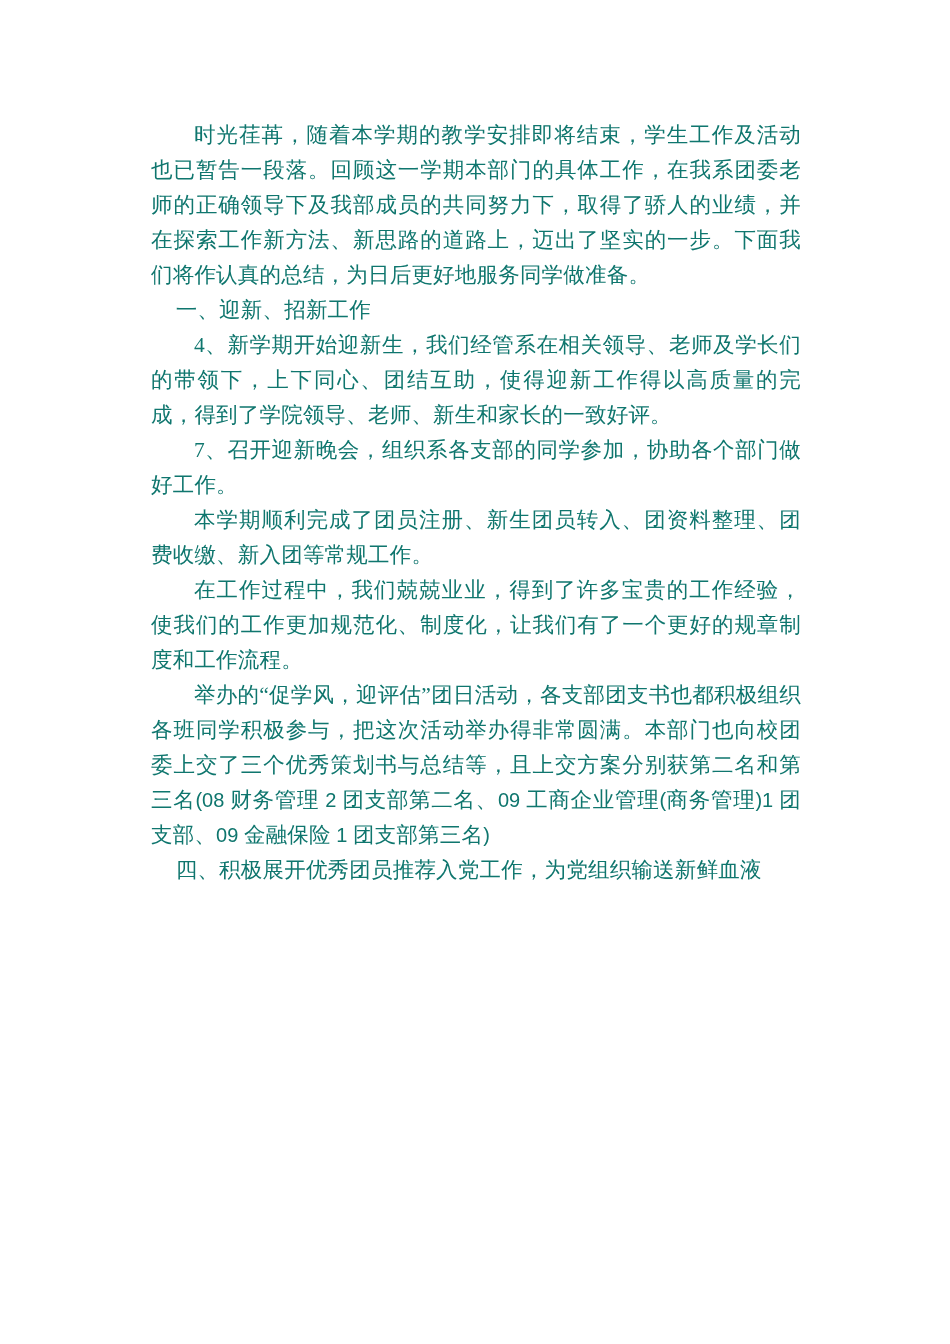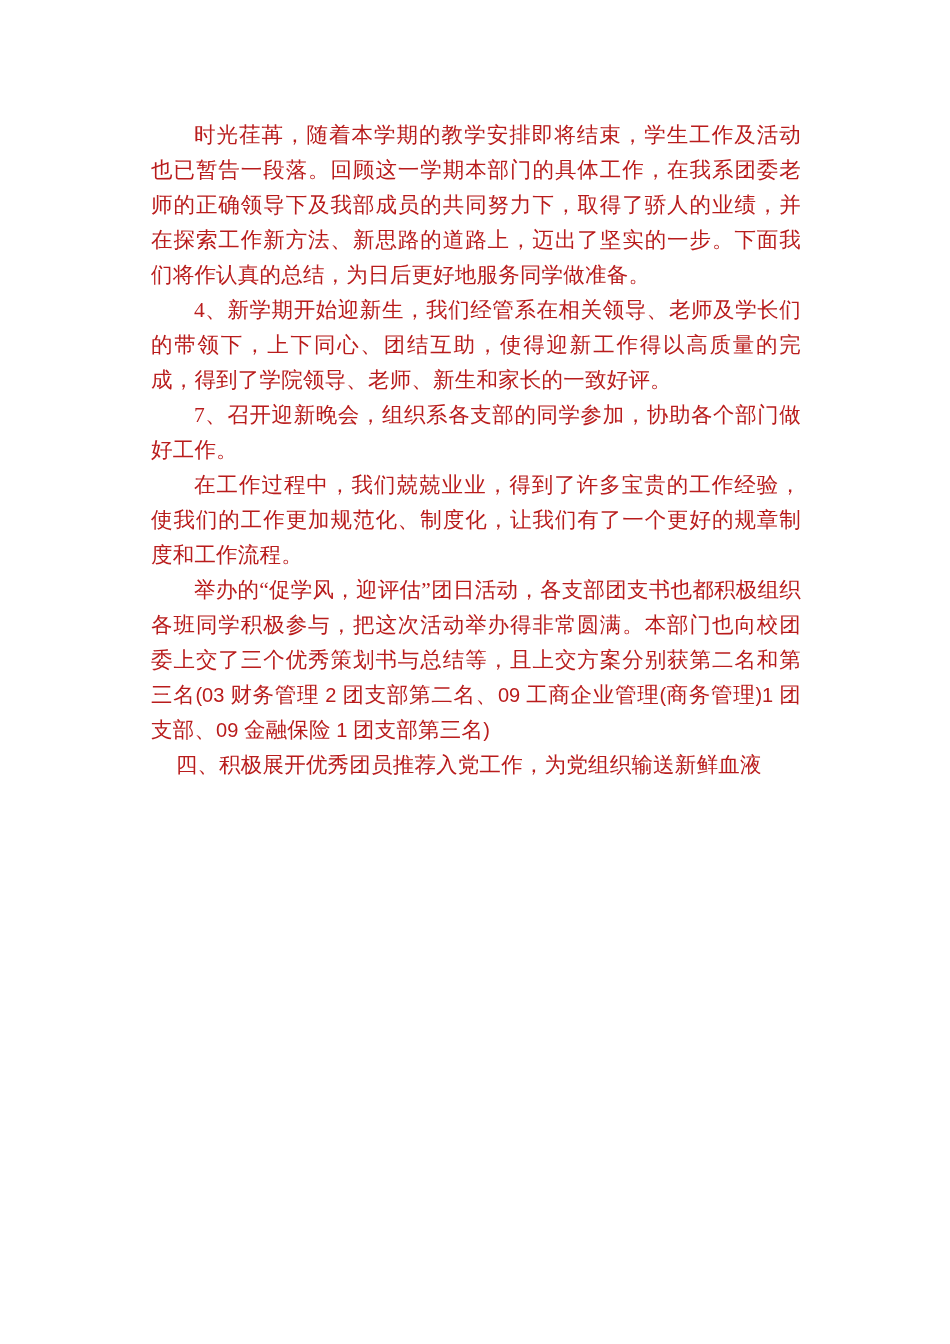--- a/index.html
+++ b/index.html
@@ -17,21 +17,21 @@
   .text-body {
     position: absolute;
     left: 151px;
     top: 118px;
     width: 650px;
   }
   .para {
     font-family: "Liberation Serif", "DejaVu Serif", serif;
     font-size: 21.5px;
     line-height: 35px;
-    color: #b91c1c;
+    color: #0f766e;
     text-align: justify;
     text-justify: inter-ideograph;
     margin: 0;
     text-indent: 2em;
     letter-spacing: 0.2px;
     -webkit-font-smoothing: antialiased;
   }
   .para.heading {
     text-indent: 1.15em;
   }
@@ -41,20 +41,22 @@
     font-size: 20px;
     letter-spacing: 0;
   }
 </style>
 </head>
 <body>
 
 <div class="page">
   <div class="text-body">
     <p class="para">时光荏苒，随着本学期的教学安排即将结束，学生工作及活动也已暂告一段落。回顾这一学期本部门的具体工作，在我系团委老师的正确领导下及我部成员的共同努力下，取得了骄人的业绩，并在探索工作新方法、新思路的道路上，迈出了坚实的一步。下面我们将作认真的总结，为日后更好地服务同学做准备。</p>
+    <p class="para heading">一、迎新、招新工作</p>
     <p class="para">4、新学期开始迎新生，我们经管系在相关领导、老师及学长们的带领下，上下同心、团结互助，使得迎新工作得以高质量的完成，得到了学院领导、老师、新生和家长的一致好评。</p>
     <p class="para">7、召开迎新晚会，组织系各支部的同学参加，协助各个部门做好工作。</p>
+    <p class="para">本学期顺利完成了团员注册、新生团员转入、团资料整理、团费收缴、新入团等常规工作。</p>
     <p class="para">在工作过程中，我们兢兢业业，得到了许多宝贵的工作经验，使我们的工作更加规范化、制度化，让我们有了一个更好的规章制度和工作流程。</p>
-    <p class="para">举办的“促学风，迎评估”团日活动，各支部团支书也都积极组织各班同学积极参与，把这次活动举办得非常圆满。本部门也向校团委上交了三个优秀策划书与总结等，且上交方案分别获第二名和第三名<span class="lat">(03</span> 财务管理 <span class="lat">2</span> 团支部第二名、<span class="lat">09</span> 工商企业管理<span class="lat">(</span>商务管理<span class="lat">)1</span> 团支部、<span class="lat">09</span> 金融保险 <span class="lat">1</span> 团支部第三名<span class="lat">)</span></p>
+    <p class="para">举办的“促学风，迎评估”团日活动，各支部团支书也都积极组织各班同学积极参与，把这次活动举办得非常圆满。本部门也向校团委上交了三个优秀策划书与总结等，且上交方案分别获第二名和第三名<span class="lat">(08</span> 财务管理 <span class="lat">2</span> 团支部第二名、<span class="lat">09</span> 工商企业管理<span class="lat">(</span>商务管理<span class="lat">)1</span> 团支部、<span class="lat">09</span> 金融保险 <span class="lat">1</span> 团支部第三名<span class="lat">)</span></p>
     <p class="para heading">四、积极展开优秀团员推荐入党工作，为党组织输送新鲜血液</p>
 
   </div>
 </div>
 
 </body></html>

